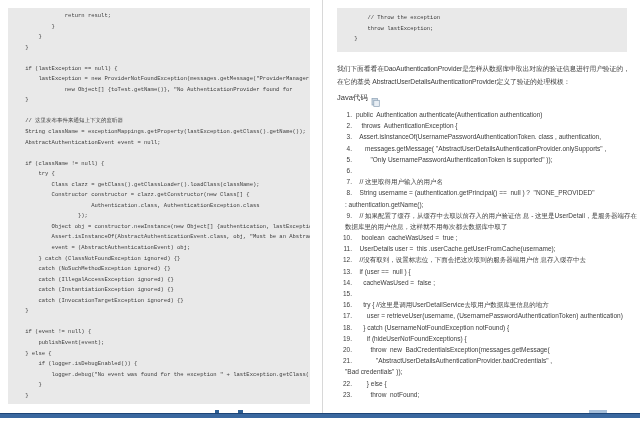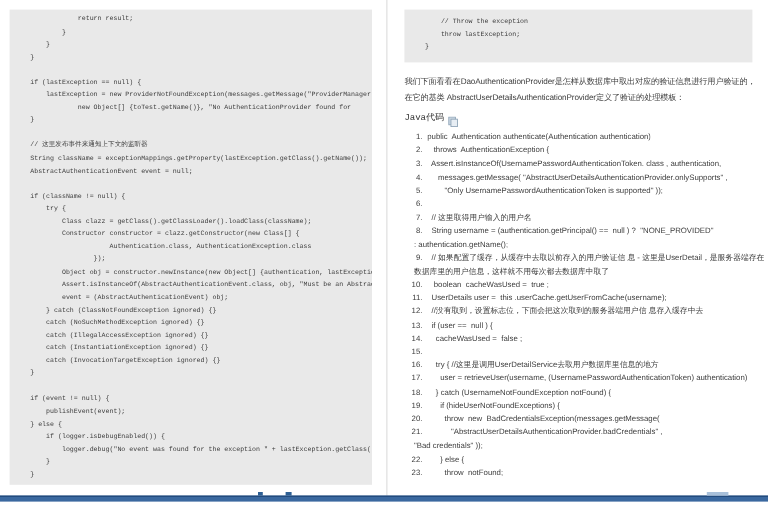--- a/index.html
+++ b/index.html
@@ -19,21 +19,21 @@
     font-family:"Liberation Mono","DejaVu Sans Mono",monospace;
     font-size:5.5px; line-height:10.55px; white-space:pre; overflow:hidden;
   }
   .left-code  { position:absolute; left:8px;  top:8px; width:302px; height:396px; padding:3px 4px; }
   .right-top-code { position:absolute; left:14px; top:8px; width:290px; height:44px; padding:5px 4px; }
 
   .paragraph {
     position:absolute; left:14px; top:62px; width:295px; height:30px; margin:0;
     font-size:6.8px; line-height:13px; color:#3d3d3d; letter-spacing:-0.1px; overflow:hidden;
   }
-  .code-label-row { position:absolute; left:14px; top:93px; display:flex; align-items:flex-start; gap:3px;font-family:Liberation Mono, monospace; }
+  .code-label-row { position:absolute; left:14px; top:93px; display:flex; align-items:flex-start; gap:3px; }
   .code-label { font-size:7.5px; color:#333333; }
   .copy-icon { display:inline-block; width:9px; height:9px; cursor:pointer; }
 
   .listing {
     position:absolute; left:14px; top:109px; width:300px; height:300px; overflow:hidden;
     font-size:6.5px; color:#3c3c3c;
   }
   .lrow { display:flex; height:11.2px; line-height:11.2px; white-space:pre; overflow:hidden; }
   .lnum { flex:0 0 15px; width:15px; text-align:right; color:#3c3c3c; }
   .ltxt { margin-left:4px; overflow:hidden; }

